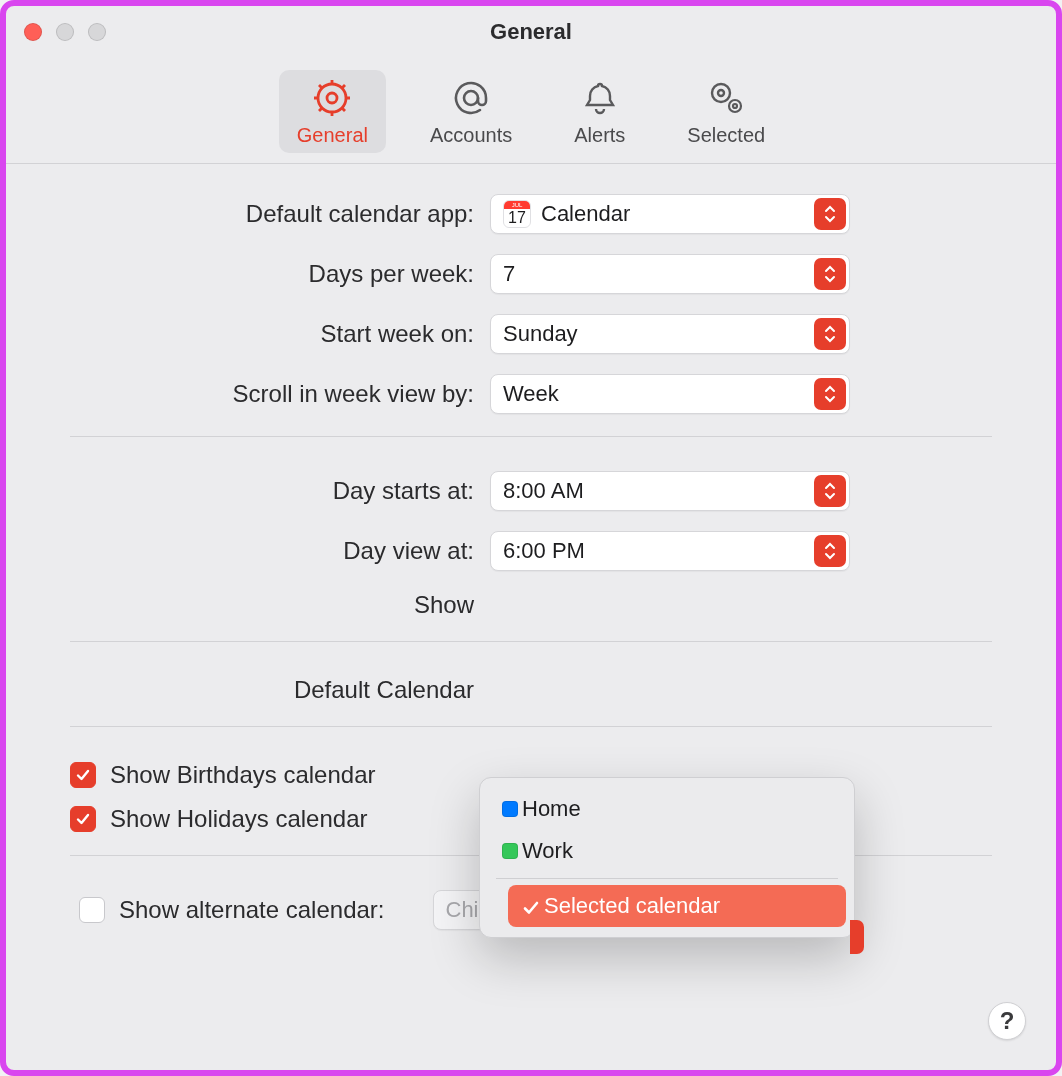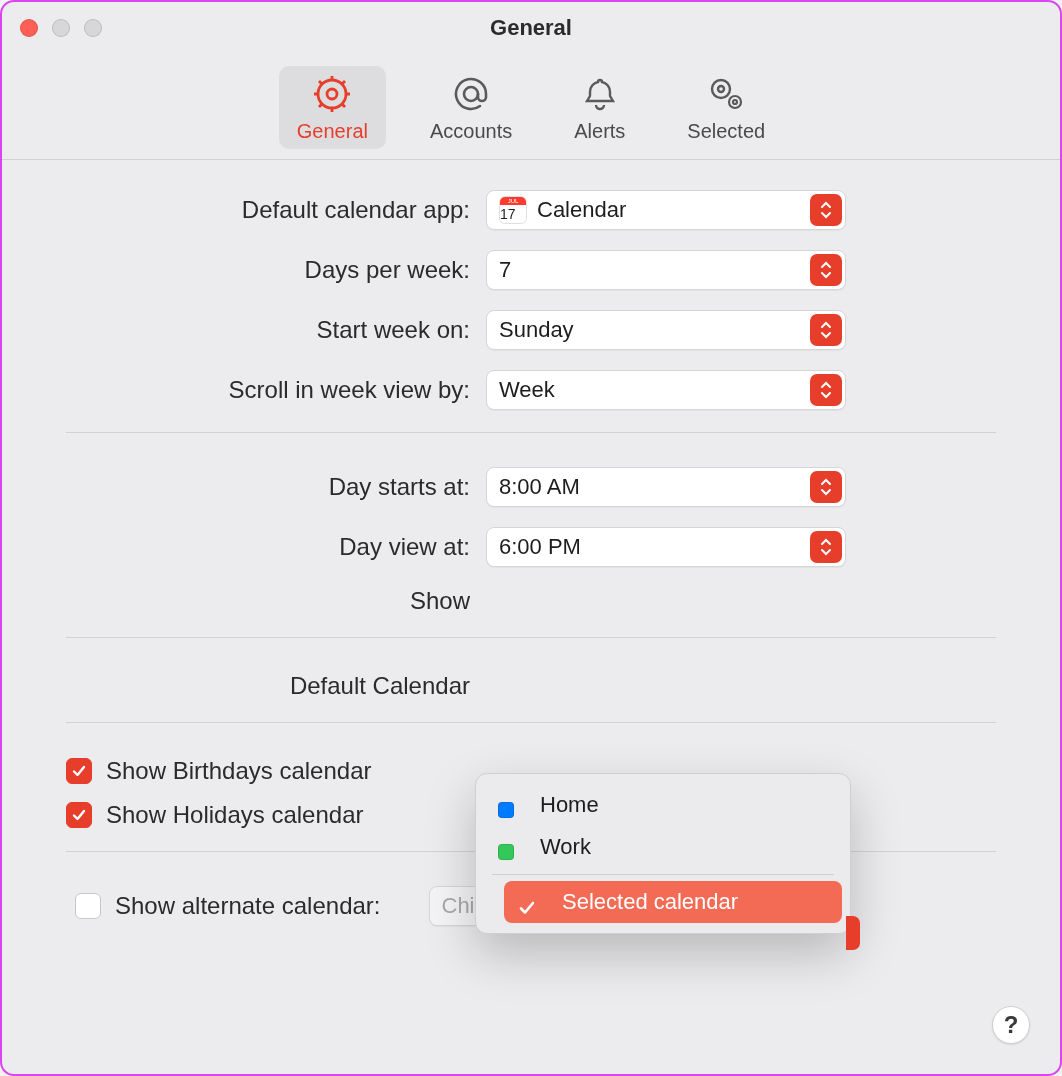--- a/index.html
+++ b/index.html
@@ -10,21 +10,21 @@
     color: #1d1d1f;
     font-size: 15px;
   }
   .window {
     width: 1062px;
     height: 1076px;
     background: #ececee;
     border-radius: 14px;
     overflow: hidden;
     position: relative;
-    border: 2px solid #d946ef;
+    border: 6px solid #d946ef;
   }
   
   .titlebar {
     height: 52px;
     display: flex;
     align-items: center;
     padding: 0 18px;
     position: relative;
   }
   .traffic-lights { display: flex; gap: 14px; align-items: center; }
@@ -112,21 +112,21 @@
   }
   .popup.disabled .arrows { background: transparent; }
   .arrows svg { width: 12px; height: 8px; display:block; }
   .popup.disabled .arrows svg path { stroke: #9a9a9e; }
   .cal-icon {
     width: 28px; height: 28px; margin-right: 10px;
     border-radius: 6px; background:#fff; border:1px solid #e0e0e3;
     display:flex; flex-direction:column; overflow:hidden;
   }
   .cal-icon .top { height:8px; background:#ff3b30; font-size:6px; color:#fff; text-align:center; line-height:8px;}
-  .cal-icon .num { flex:1; font-size:14px; line-height:18px; color:#1d1d1f;}
+  .cal-icon .num { flex:1; font-size:16px; text-align:center; line-height:18px; color:#1d1d1f;}
   .sep { height: 1px; background: #d2d2d5; margin: 22px 0 34px; }
   .checkbox-row {
     display: flex; align-items: center; gap: 14px;
     font-size: 24px; color: #2b2b2d;
     margin-bottom: 16px;
   }
   .cb {
     width: 26px; height: 26px; border-radius: 6px;
     display: inline-flex; align-items: center; justify-content: center;
     border: 1px solid #c8c8cc; background: #fff;
@@ -140,21 +140,21 @@
     left: 473px; top: 613px;
     width: 376px;
     background: #ebebed;
     border-radius: 12px;
     border: 1px solid #cfcfd2;
     box-shadow: 0 20px 50px rgba(0,0,0,.22);
     padding: 10px 8px;
     z-index: 10;
   }
   .menu-item {
-    display: flex; align-items: flex-end; gap: 26px;
+    display: flex; align-items: center; gap: 4px;
     padding: 8px 14px; border-radius: 8px;
     font-size: 22px; color:#1d1d1f;
   }
   .menu-item .dot { width: 16px; height: 16px; border-radius: 4px; }
   .menu-item .dot.blue  { background: #007aff; border:1px solid rgba(0,0,0,.1);}
   .menu-item .dot.green { background: #34c759; border:1px solid rgba(0,0,0,.1);}
   .menu-sep { height:1px; background:#cfcfd2; margin:6px 8px; }
   .menu-item.selected {
     background: #f46b55; color:#fff; font-weight:500;margin-left:20px;
   }

